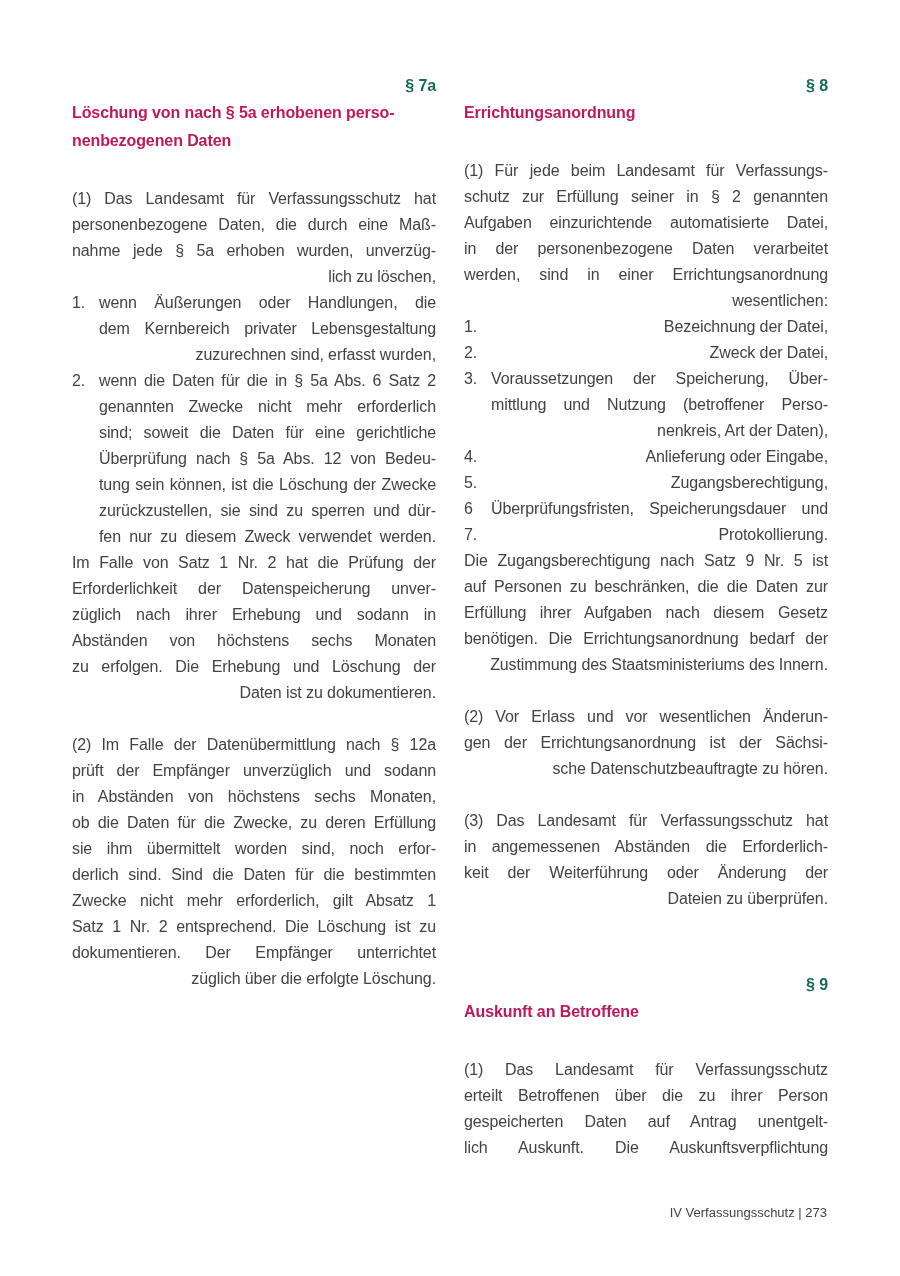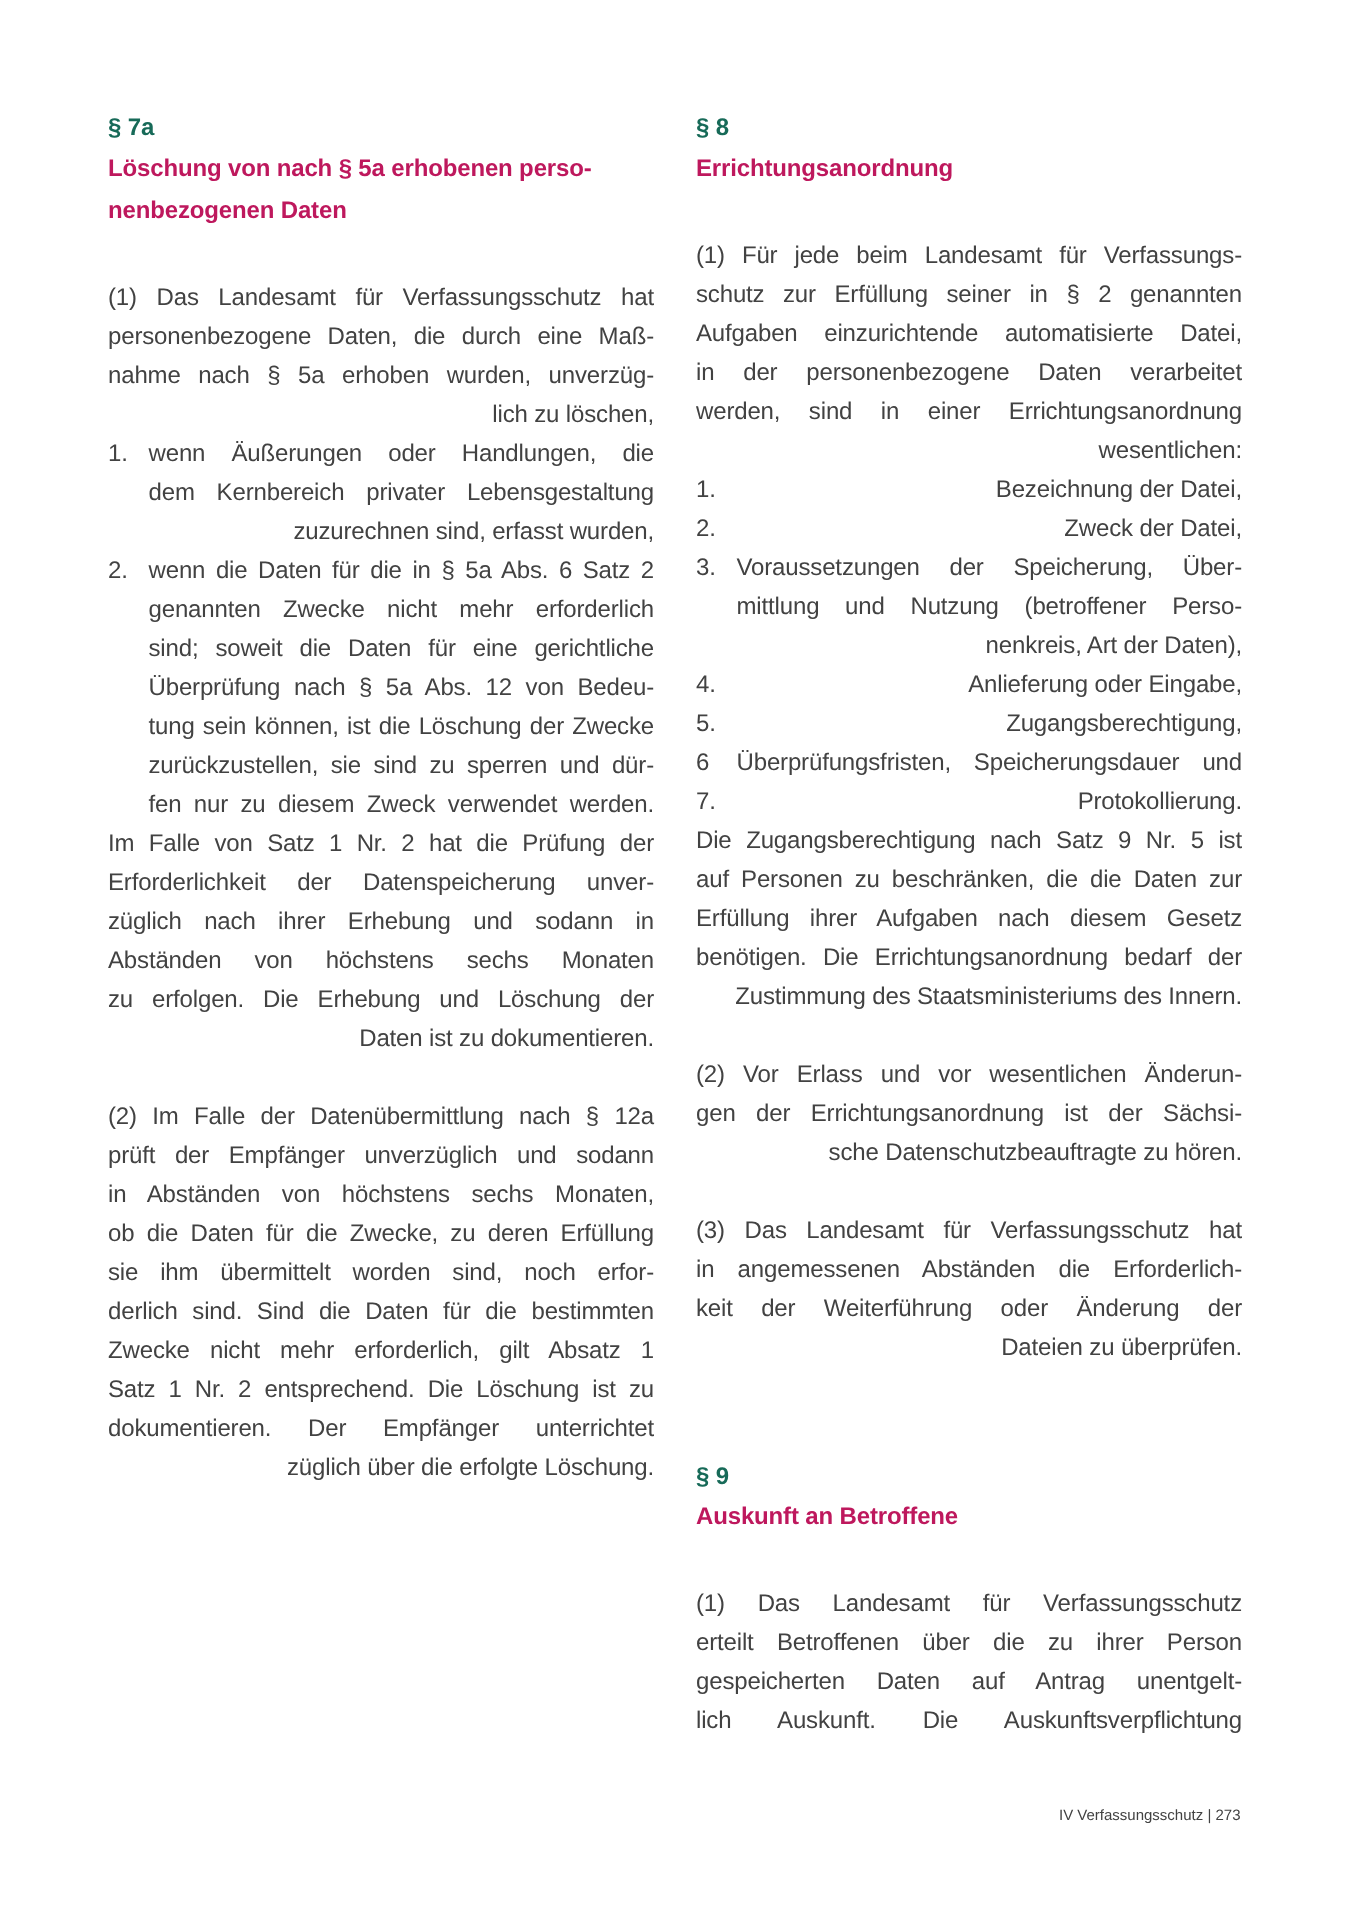--- a/index.html
+++ b/index.html
@@ -25,55 +25,56 @@
     width: 364px;
     color: #424242;
     font-size: 16px;
     line-height: 26px;
     letter-spacing: -0.1px;
   }
   .sec-num {
     color: #176a58;
     font-weight: 700;
     line-height: 26px;
+    text-align: right;
   }
   .hline {
     font-weight: 700;
     color: #be185d;
     line-height: 28px;
   }
   .jline { text-align: justify; text-align-last: justify; }
   .lline { text-align: right; }
   .li { display: flex; }
   .li .num { flex: 0 0 27px; }
   .li .libody { flex: 1; min-width: 0; }
   .spacer { width: 100%; }
   .footer {
     position: absolute;
     right: 73px; top: 1205px;
-    font-size: 10px;
+    font-size: 13px;
     color: #424242;
   }
 </style>
 </head>
 <body>
 
 <div class="page">
   <div class="content">
     <div class="col" id="col-left">
         <div class="sec-num">§ 7a</div>
         <div class="heading">
           <div class="hline">Löschung von nach § 5a erhobenen perso-</div>
           <div class="hline">nenbezogenen Daten</div>
         </div>
         <div class="spacer" style="height: 31.2px;"></div>
         <div class="para">
           <div class="jline">(1) Das Landesamt für Verfassungsschutz hat</div>
           <div class="jline">personenbezogene Daten, die durch eine Maß-</div>
-          <div class="jline">nahme nach § 5a erhoben wurden, unverzüg-</div>
+          <div class="jline">nahme jede § 5a erhoben wurden, unverzüg-</div>
           <div class="lline">lich zu löschen,</div>
         </div>
         <div class="li">
           <div class="num">1.</div>
           <div class="libody">
             <div class="jline">wenn Äußerungen oder Handlungen, die</div>
             <div class="jline">dem Kernbereich privater Lebensgestaltung</div>
             <div class="lline">zuzurechnen sind, erfasst wurden,</div>
           </div>
         </div>

